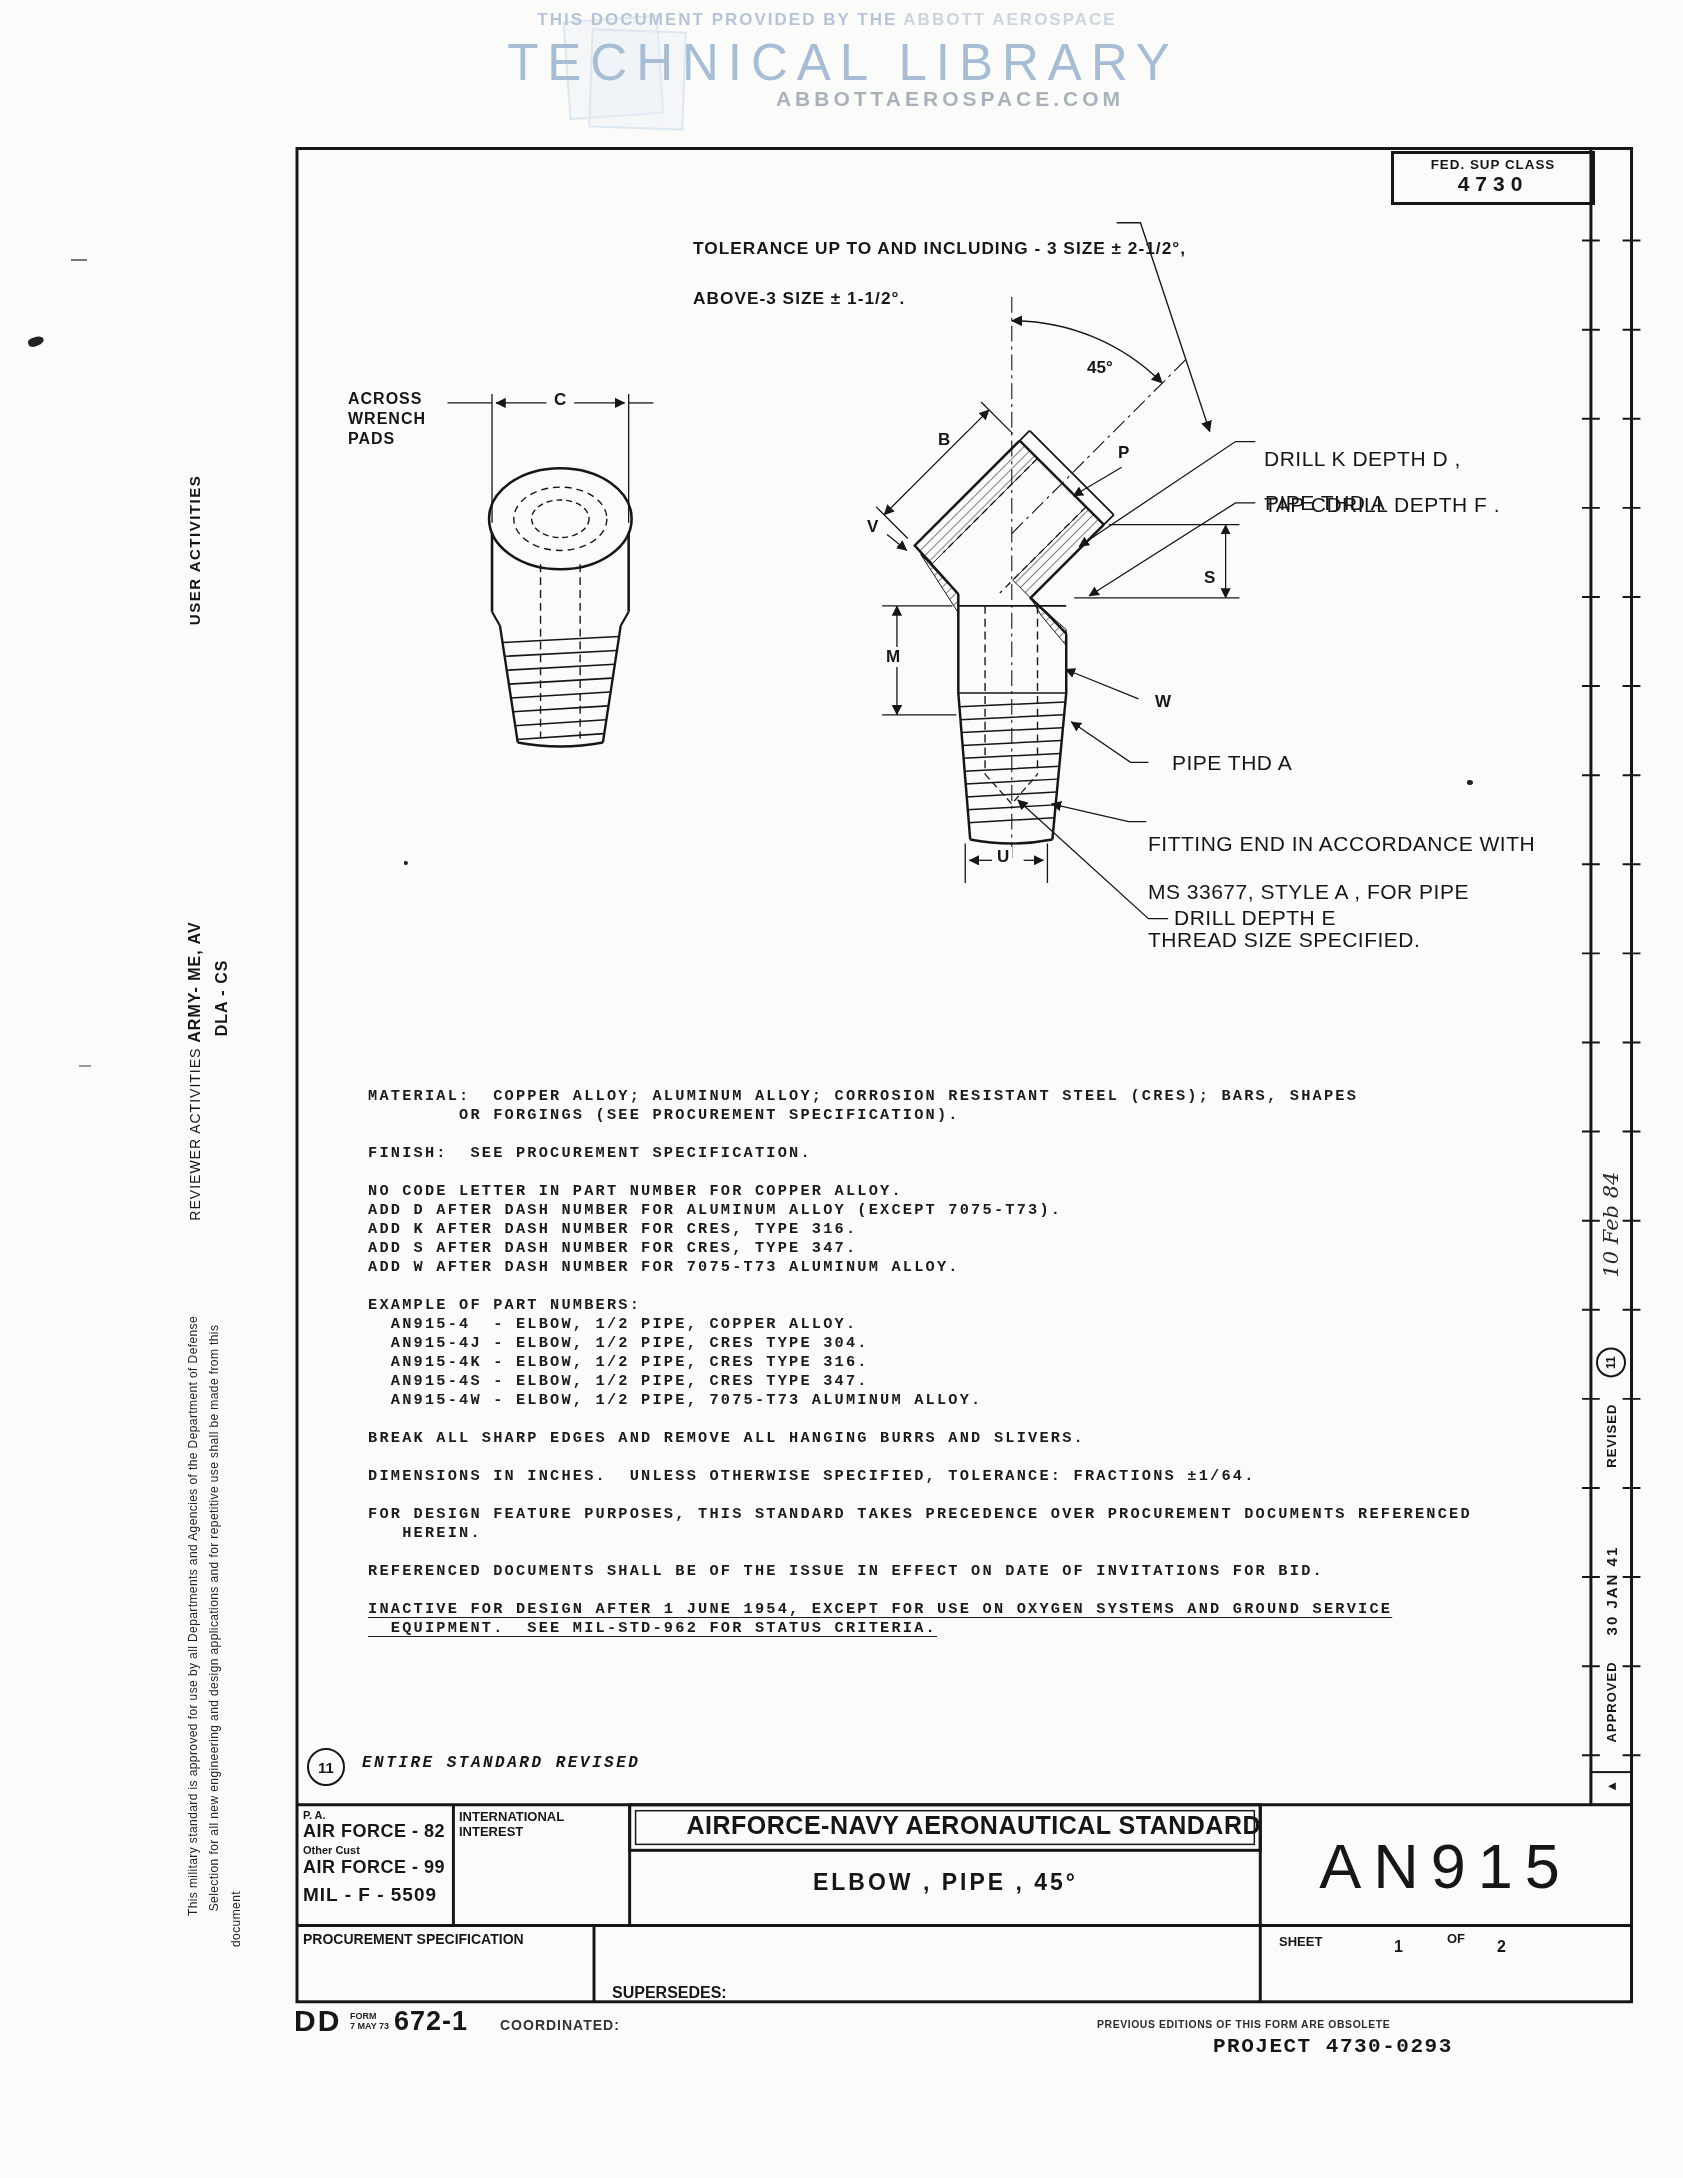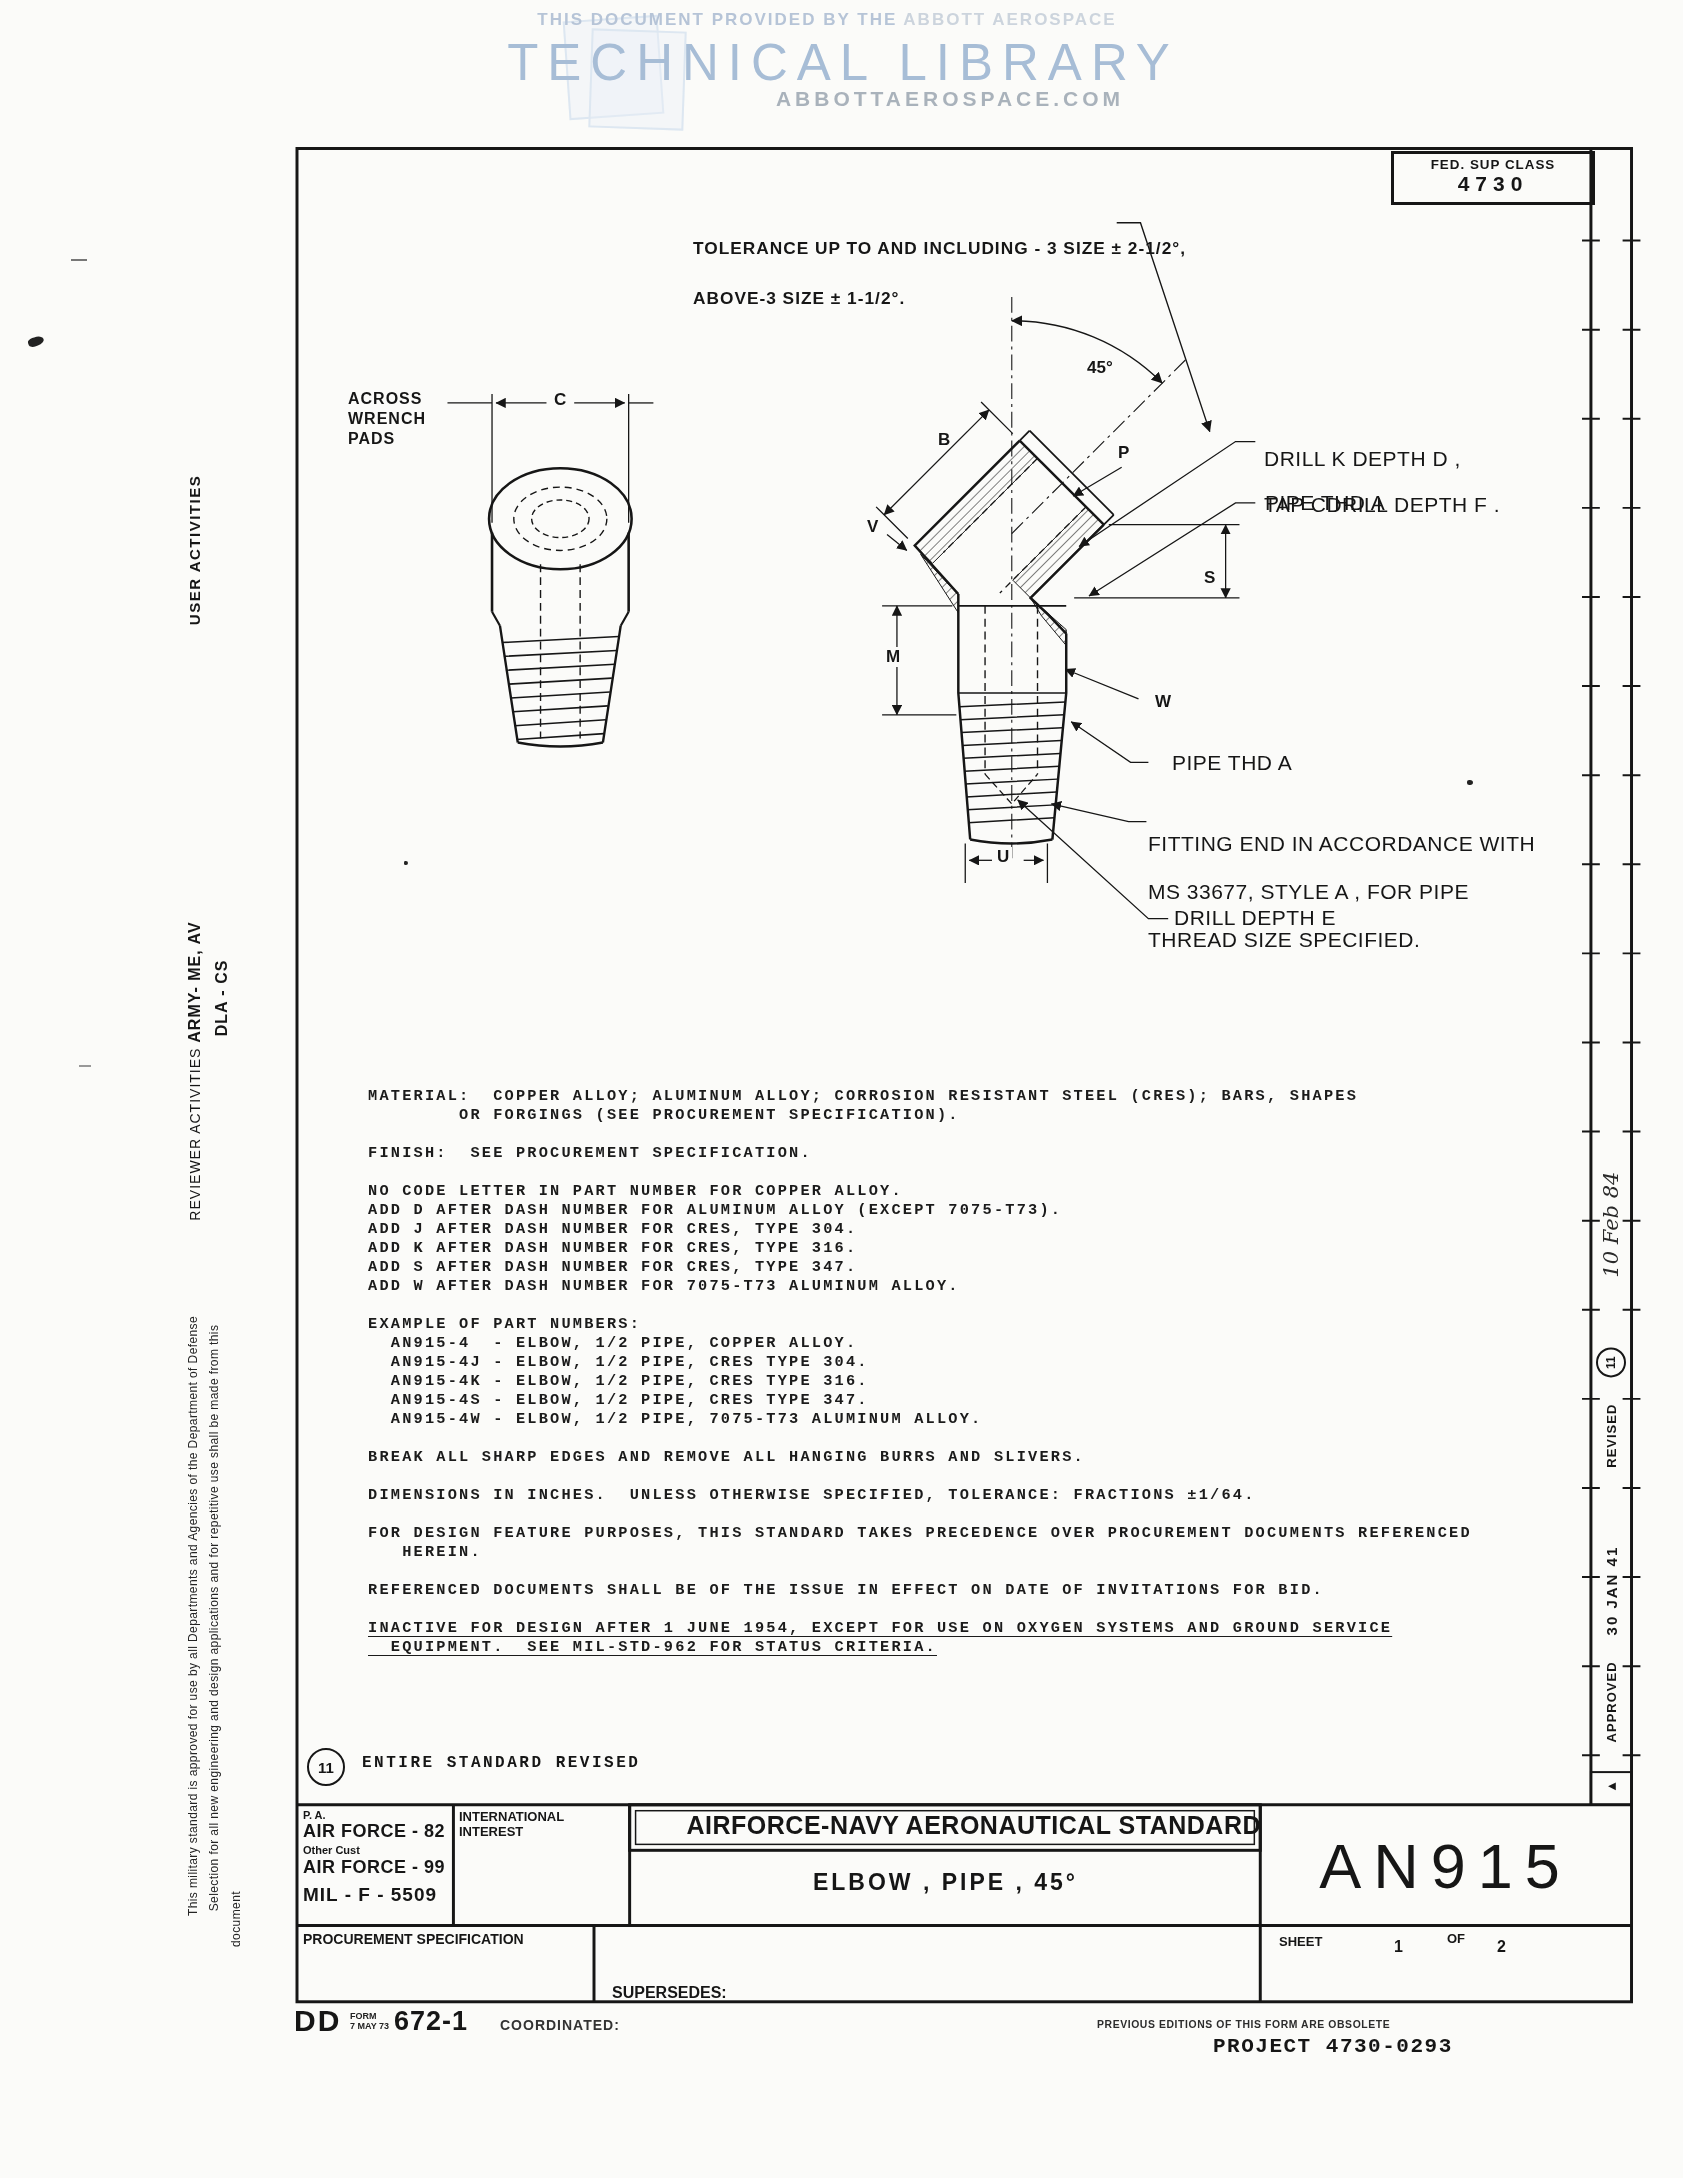--- a/index.html
+++ b/index.html
@@ -29,21 +29,21 @@
   .call{font-size:21px;font-weight:normal;letter-spacing:0.5px;line-height:23px;white-space:pre-line;}
   
   .notes{left:368px;top:1087px;font-family:"Liberation Mono",monospace;
          font-size:15.3px;letter-spacing:2.2px;font-weight:bold;color:#1b1b1b;}
   .nline{height:19px;line-height:19px;white-space:pre;}
   .u{text-decoration:underline;text-underline-offset:4px;}
   
   .balloon{border:2.5px solid #161616;border-radius:50%;display:flex;align-items:center;
            justify-content:center;font-weight:bold;}
   .rev-note{left:362px;top:1754px;font-family:"Liberation Mono",monospace;font-size:16px;
-            letter-spacing:2.5px;font-weight:bold;}
+            letter-spacing:2.5px;font-weight:bold;font-style:italic;}
   
   .vert{position:absolute;white-space:nowrap;transform:translate(-50%,-50%) rotate(-90deg);}
   .vuser{font-size:15px;font-weight:bold;letter-spacing:1.5px;}
   .vrev{font-size:14px;letter-spacing:1px;}
   .vrev b{font-size:16px;letter-spacing:1px;}
   .vdisc{font-size:12px;letter-spacing:0.4px;color:#242424;}
   .vright{display:inline-flex;align-items:center;gap:26px;}
   .vr-label{font-size:13px;font-weight:bold;letter-spacing:1px;}
   .vr-date{font-size:15px;font-weight:bold;letter-spacing:2px;}
   .vr-hand{font-family:"DejaVu Serif",serif;font-style:italic;font-size:21px;color:#2a2a2a;}
@@ -232,21 +232,20 @@
   <div class="abs call" style="left:1174px;top:906px;">DRILL DEPTH  E</div>
 
   <div class="abs notes">
     <div class="nline">MATERIAL:  COPPER ALLOY; ALUMINUM ALLOY; CORROSION RESISTANT STEEL (CRES); BARS, SHAPES</div>
     <div class="nline">        OR FORGINGS (SEE PROCUREMENT SPECIFICATION).</div>
     <div class="nline"></div>
     <div class="nline">FINISH:  SEE PROCUREMENT SPECIFICATION.</div>
     <div class="nline"></div>
     <div class="nline">NO CODE LETTER IN PART NUMBER FOR COPPER ALLOY.</div>
     <div class="nline">ADD D AFTER DASH NUMBER FOR ALUMINUM ALLOY (EXCEPT 7075-T73).</div>
-    <div class="nline">ADD J AFTER DASH NUMBER FOR CRES, TYPE 304.</div>
     <div class="nline">ADD K AFTER DASH NUMBER FOR CRES, TYPE 316.</div>
     <div class="nline">ADD S AFTER DASH NUMBER FOR CRES, TYPE 347.</div>
     <div class="nline">ADD W AFTER DASH NUMBER FOR 7075-T73 ALUMINUM ALLOY.</div>
     <div class="nline"></div>
     <div class="nline">EXAMPLE OF PART NUMBERS:</div>
     <div class="nline">  AN915-4  - ELBOW, 1/2 PIPE, COPPER ALLOY.</div>
     <div class="nline">  AN915-4J - ELBOW, 1/2 PIPE, CRES TYPE 304.</div>
     <div class="nline">  AN915-4K - ELBOW, 1/2 PIPE, CRES TYPE 316.</div>
     <div class="nline">  AN915-4S - ELBOW, 1/2 PIPE, CRES TYPE 347.</div>
     <div class="nline">  AN915-4W - ELBOW, 1/2 PIPE, 7075-T73 ALUMINUM ALLOY.</div>

